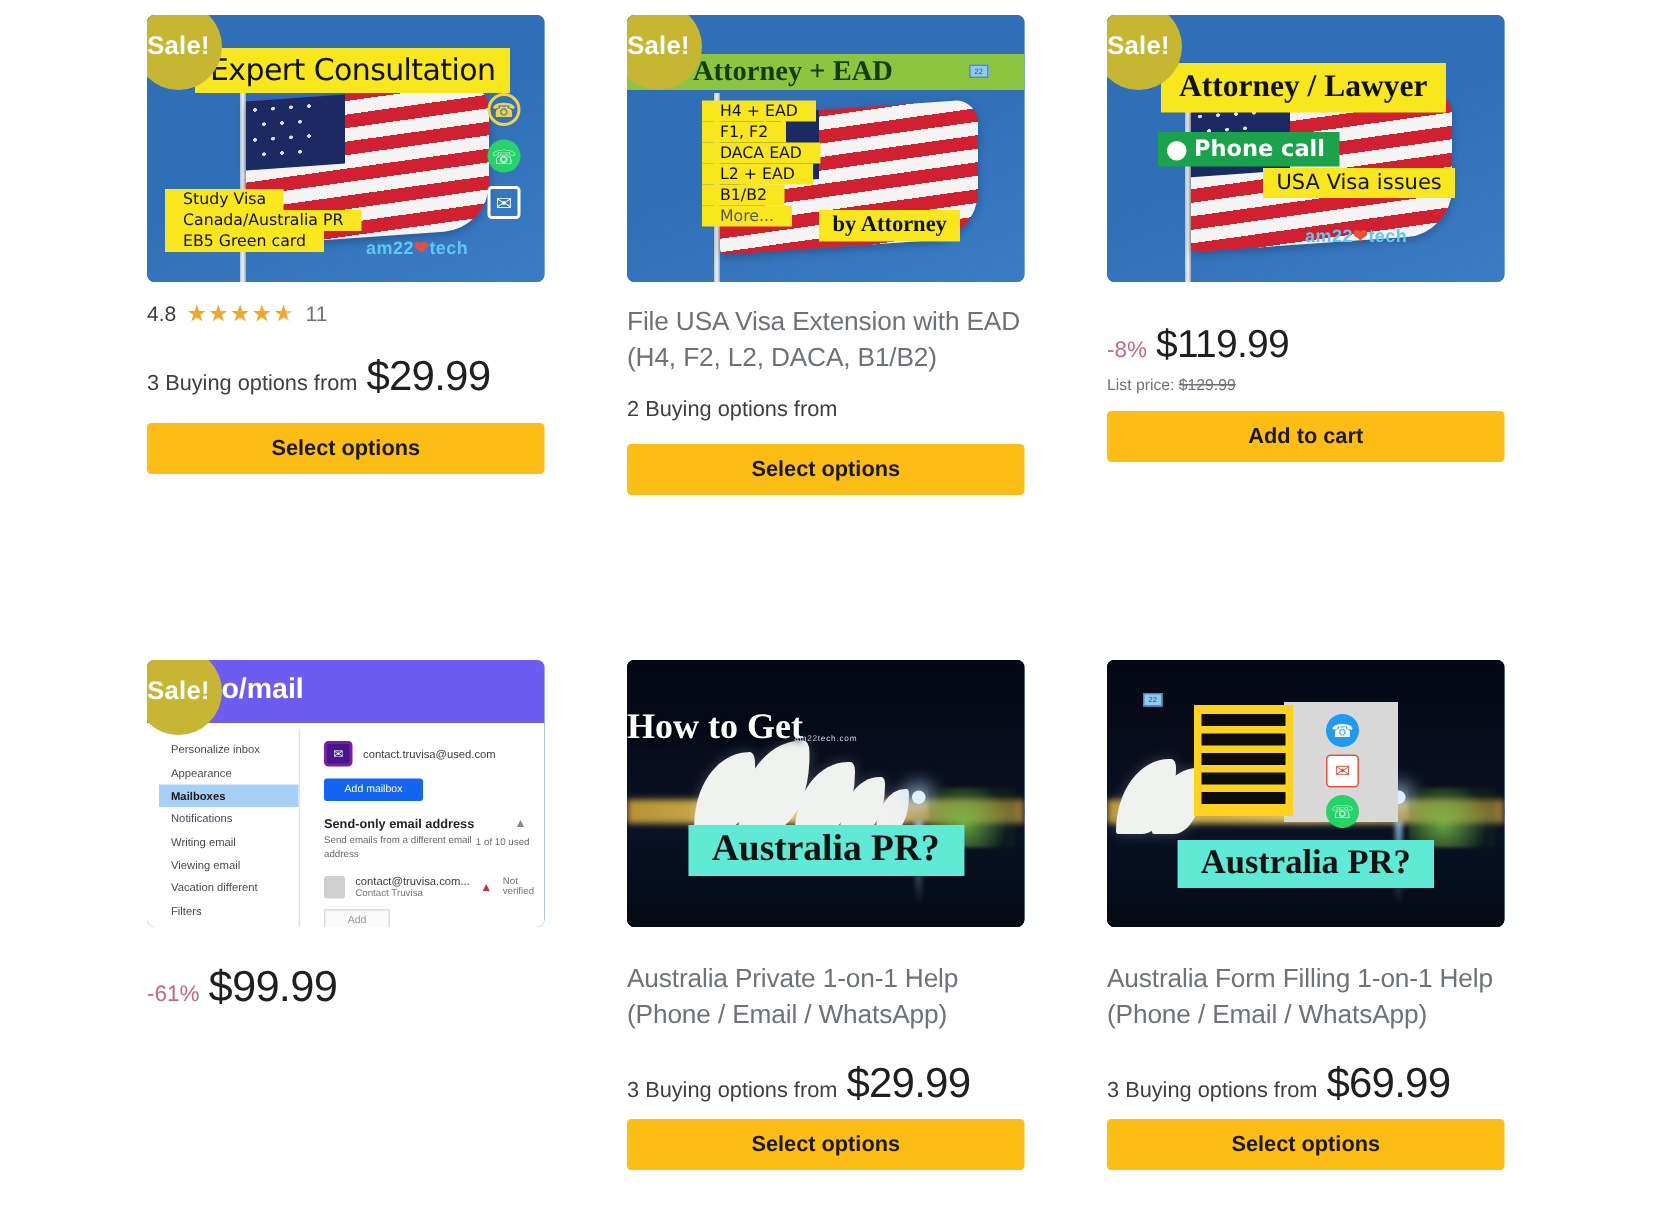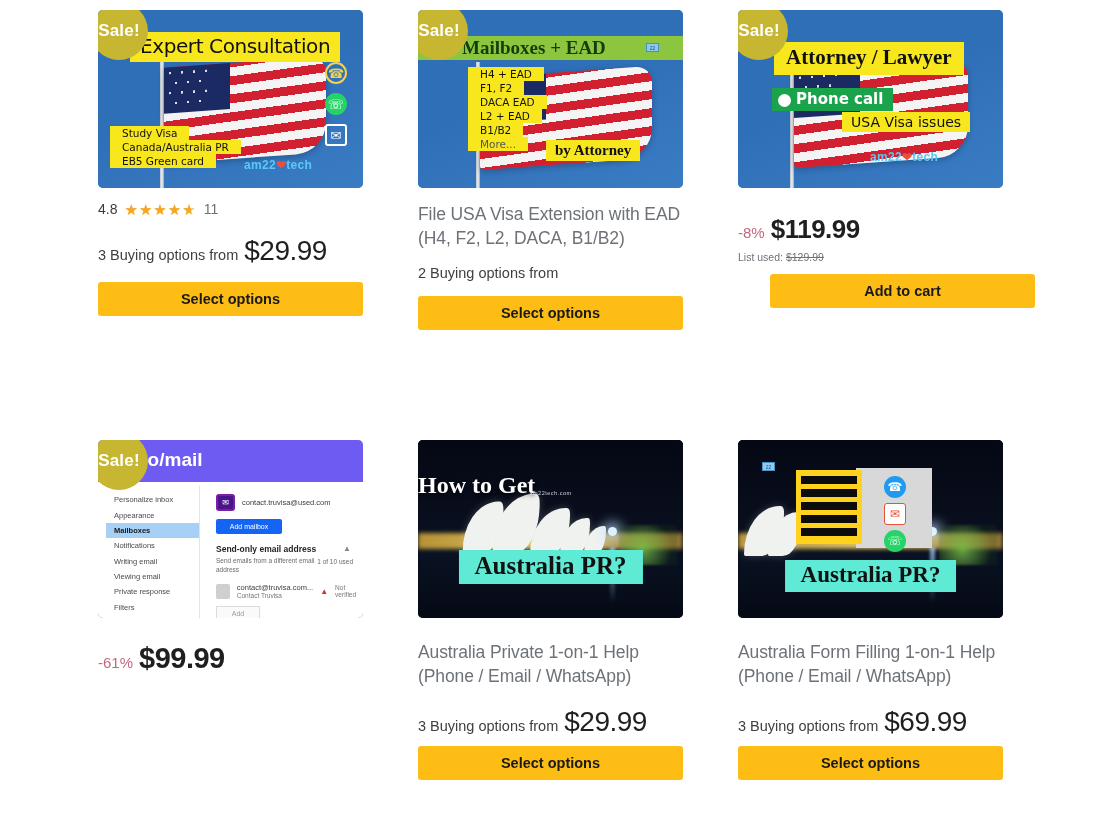--- a/index.html
+++ b/index.html
@@ -277,21 +277,21 @@
   .rating { display: flex; align-items: center; gap: 7px; margin-top: 13px; }
   .rating .val { font-size: 14px; color: #3b3b3b; }
   .stars { position: relative; font-size: 15px; letter-spacing: 1px; line-height: 1; }
   .stars .bg { color: #e6c98a; }
   .stars .fg { position: absolute; left: 0; top: 0; color: #f5a623; overflow: hidden; white-space: nowrap; }
   .rating .count { font-size: 14px; color: #6d7278; }
 
   .price-row { display: flex; align-items: baseline; gap: 6px; margin-top: 18px; text-align: center; }
   .buy-opts { font-size: 14.5px; color: #3f3f3f; }
   .price { font-size: 28px; color: #1f1f1f; letter-spacing: -.5px; }
-  .price.bold { font-weight: bold; font-size: 26px; }
+  .price.bold { font-weight: normal; font-size: 26px; }
   .discount { font-size: 15px; color: #c3687c; }
   .list-price { margin-top: 6px; font-size: 10.5px; color: #6d7278; }
   .list-price s { color: #6d7278; }
 
   .btn {
     display: block; width: 265px; height: 34px;
     background: #febd14; border: none; border-radius: 3px;
     color: #1a1a1a; font-weight: bold; font-size: 14.5px;
     cursor: pointer; font-family: "Liberation Sans", sans-serif;
   }
@@ -333,21 +333,21 @@
     </div>
     <button class="btn mt-btn">Select options</button>
   </div>
 
   <div class="card card-col2 card-row1">
     <div class="thumb">
       <div class="sky"></div>
       <div class="flagpole" style="left:58px; top:52px;"></div>
       <div class="flag" style="left:62px; top:62px; width:172px; height:92px;"></div>
       <div class="green-bar">
-        <span>Mailboxes + EAD</span>
+        <span>Attorney + EAD</span>
       </div>
       <div class="tiny-badge" style="left:228px; top:33px;">22</div>
       <div class="hl tag-sm" style="left:50px; top:57px; z-index:6;">H4 + EAD</div>
       <div class="hl tag-sm" style="left:50px; top:71px; z-index:6;">F1, F2</div>
       <div class="hl tag-sm" style="left:50px; top:85px; z-index:6;">DACA EAD</div>
       <div class="hl tag-sm" style="left:50px; top:99px; z-index:6;">L2 + EAD</div>
       <div class="hl tag-sm" style="left:50px; top:113px; z-index:6;">B1/B2</div>
       <div class="hl tag-sm" style="left:50px; top:127px; z-index:6; color:#555;">More...</div>
       <div class="hl" style="left:128px; top:130px; z-index:6; padding:2px 9px; font-size:15px; font-family:'Liberation Serif',serif;">by Attorney</div>
       <div class="sale-badge">Sale!</div>
@@ -368,39 +368,39 @@
       <div class="green-pill" style="left:34px; top:78px;">Phone call</div>
       <div class="hl" style="left:104px; top:102px; padding:2px 9px; font-size:14px; font-family:'DejaVu Sans',sans-serif; font-weight:normal;">USA Visa issues</div>
       <div class="brand" style="left:132px; top:140px;"><span>am22</span><span class="dot">❤</span><span>tech</span></div>
       <div class="sale-badge">Sale!</div>
     </div>
     <div class="price-row" style="margin-top:26px;">
       <span class="discount">-8%</span>
       <span class="price bold">$119.99</span>
     </div>
     <div class="list-price">
-      <span>List used:</span>
+      <span>List price:</span>
       <s>$129.99</s>
     </div>
-    <button class="btn" style="margin-top:11px;margin-left:32px;">Add to cart</button>
+    <button class="btn" style="margin-top:11px;">Add to cart</button>
   </div>
 
   <div class="card card-col1 card-row2">
     <div class="thumb">
       <div class="yahoo-shot">
         <div class="yahoo-head"></div>
         <div class="yahoo-logo">oo/mail</div>
         <div class="ym-left">
           <div class="ym-item">Personalize inbox</div>
           <div class="ym-item">Appearance</div>
           <div class="ym-item sel">Mailboxes</div>
           <div class="ym-item">Notifications</div>
           <div class="ym-item">Writing email</div>
           <div class="ym-item">Viewing email</div>
-          <div class="ym-item">Private response</div>
+          <div class="ym-item">Vacation different</div>
           <div class="ym-item">Filters</div>
           <div class="ym-item">Security and privacy</div>
 
         </div>
         <div class="ym-right">
           <div class="ym-row">
             <div class="ym-avatar">✉</div>
             <div class="ym-addr">contact.truvisa@used.com</div>
           </div>
           <div class="ym-btn">Add mailbox</div>

